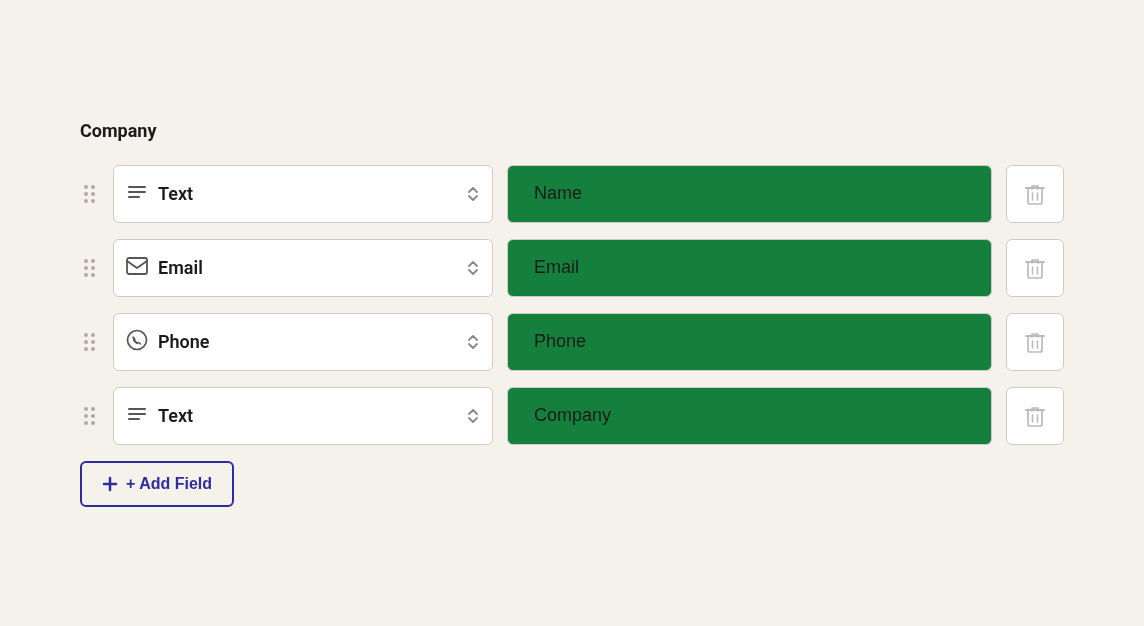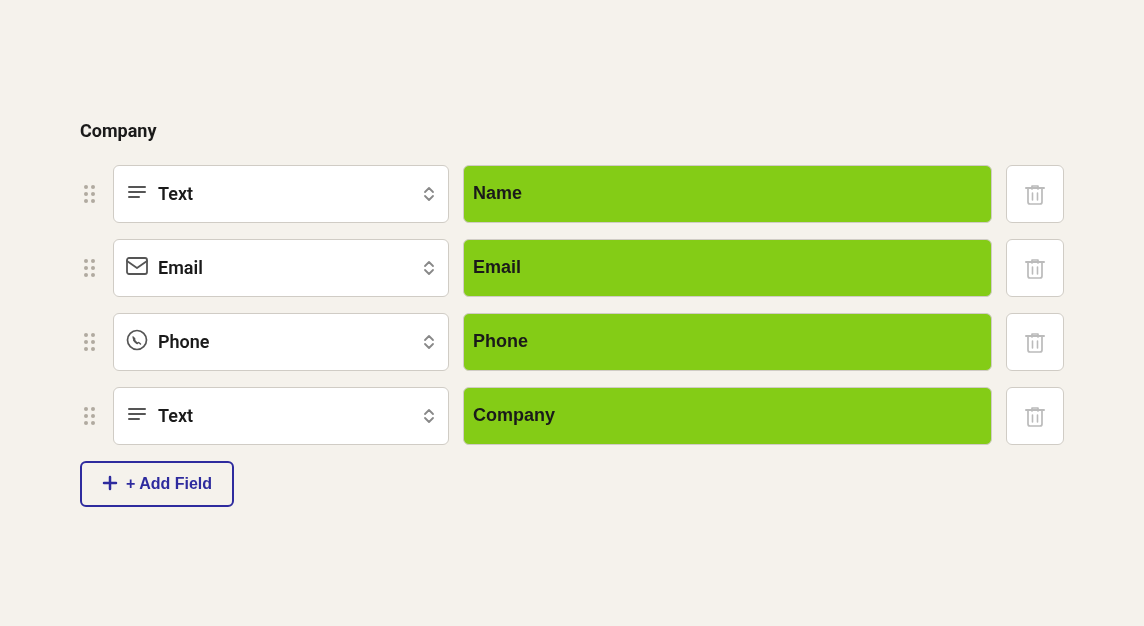--- a/index.html
+++ b/index.html
@@ -60,21 +60,21 @@
 
     .type-selector {
       display: flex;
       align-items: center;
       gap: 10px;
       background: #fff;
       border: 1.5px solid #d0ccc5;
       border-radius: 6px;
       padding: 0 12px;
       height: 58px;
-      width: 336px;
+      width: 380px;
       flex-shrink: 0;
       cursor: pointer;
       position: relative;
     }
 
     .type-icon {
       color: #666;
       font-size: 18px;
       flex-shrink: 0;
     }
@@ -96,44 +96,45 @@
 
     .chevron-updown svg {
       display: block;
     }
 
     .name-input {
       flex: 1;
       height: 58px;
       border: 1.5px solid #d0ccc5;
       border-radius: 6px;
-      padding: 0 9px;
+      padding: 0 26px;
       font-size: 18px;
-      font-weight: 700;
+      font-weight: 400;
       color: #1a1a1a;
-      background: #84cc16;
+      background: #15803d;
       outline: none;
     }
 
     .delete-btn {
       display: flex;
       align-items: center;
       justify-content: center;
       background: #fff;
       border: 1.5px solid #d0ccc5;
       border-radius: 6px;
       width: 58px;
       height: 58px;
       cursor: pointer;
       flex-shrink: 0;
       color: #aaa;
     }
 
     .add-field-btn {
       display: flex;
+      align-items: center;
       gap: 8px;
       margin-top: 10px;
       padding: 12px 20px;
       background: transparent;
       border: 2px solid #2e2b9e;
       border-radius: 6px;
       color: #2e2b9e;
       font-size: 16px;
       font-weight: 700;
       cursor: pointer;

